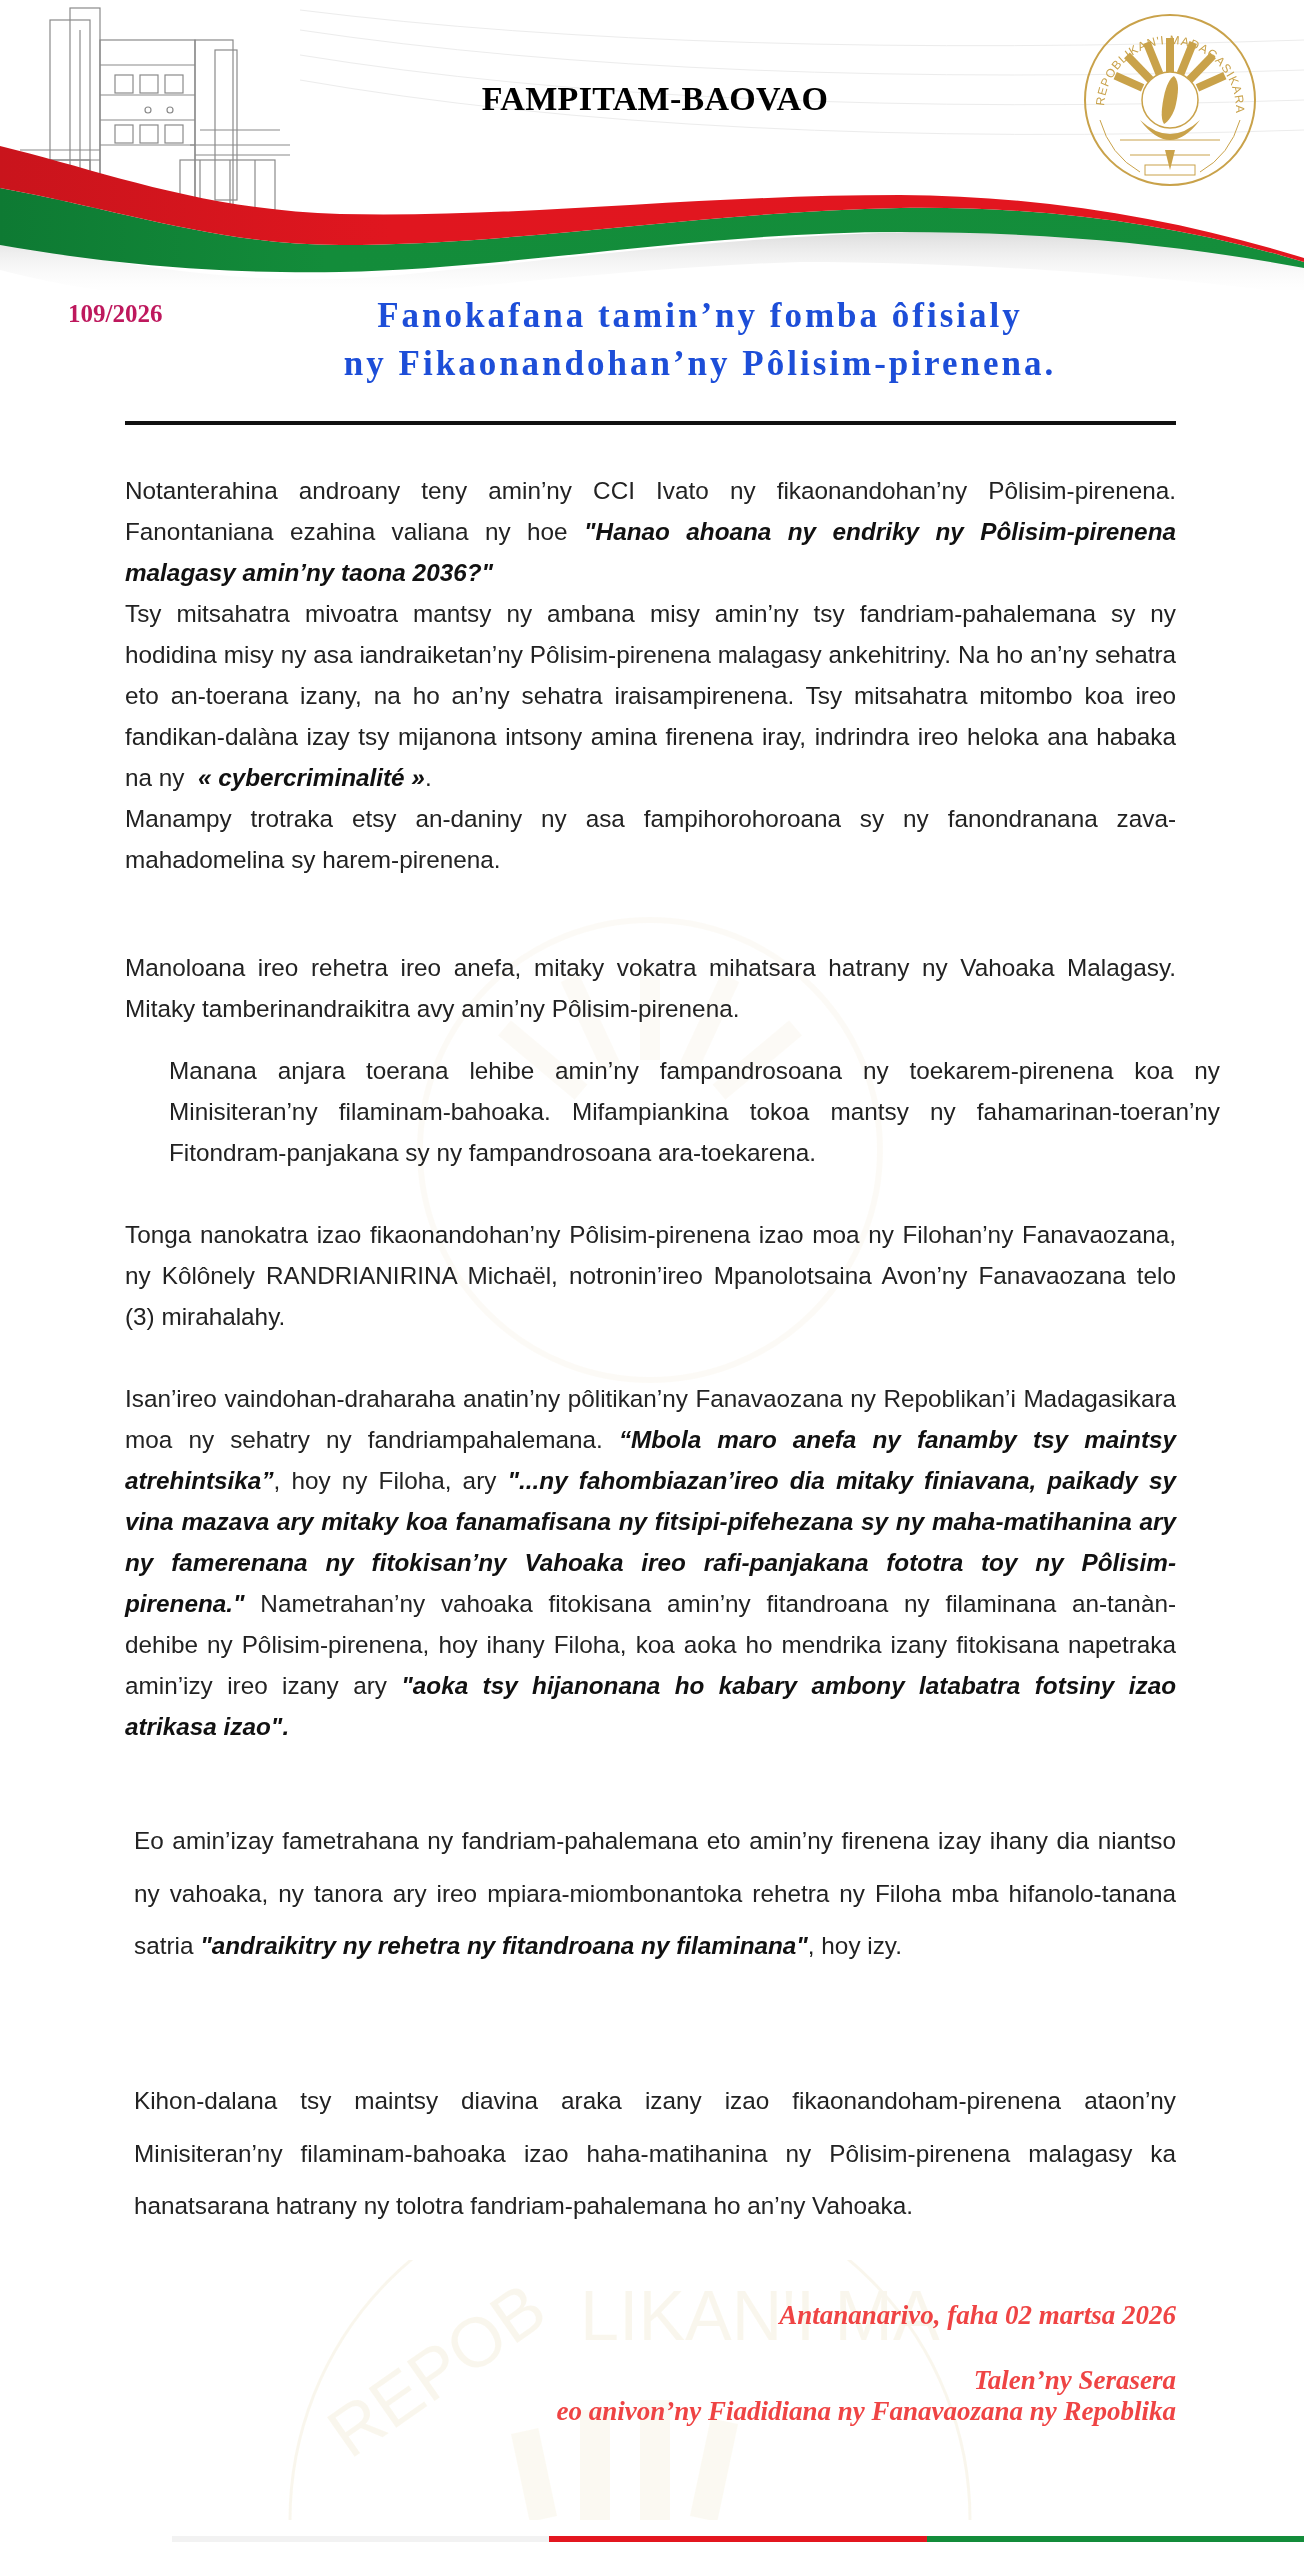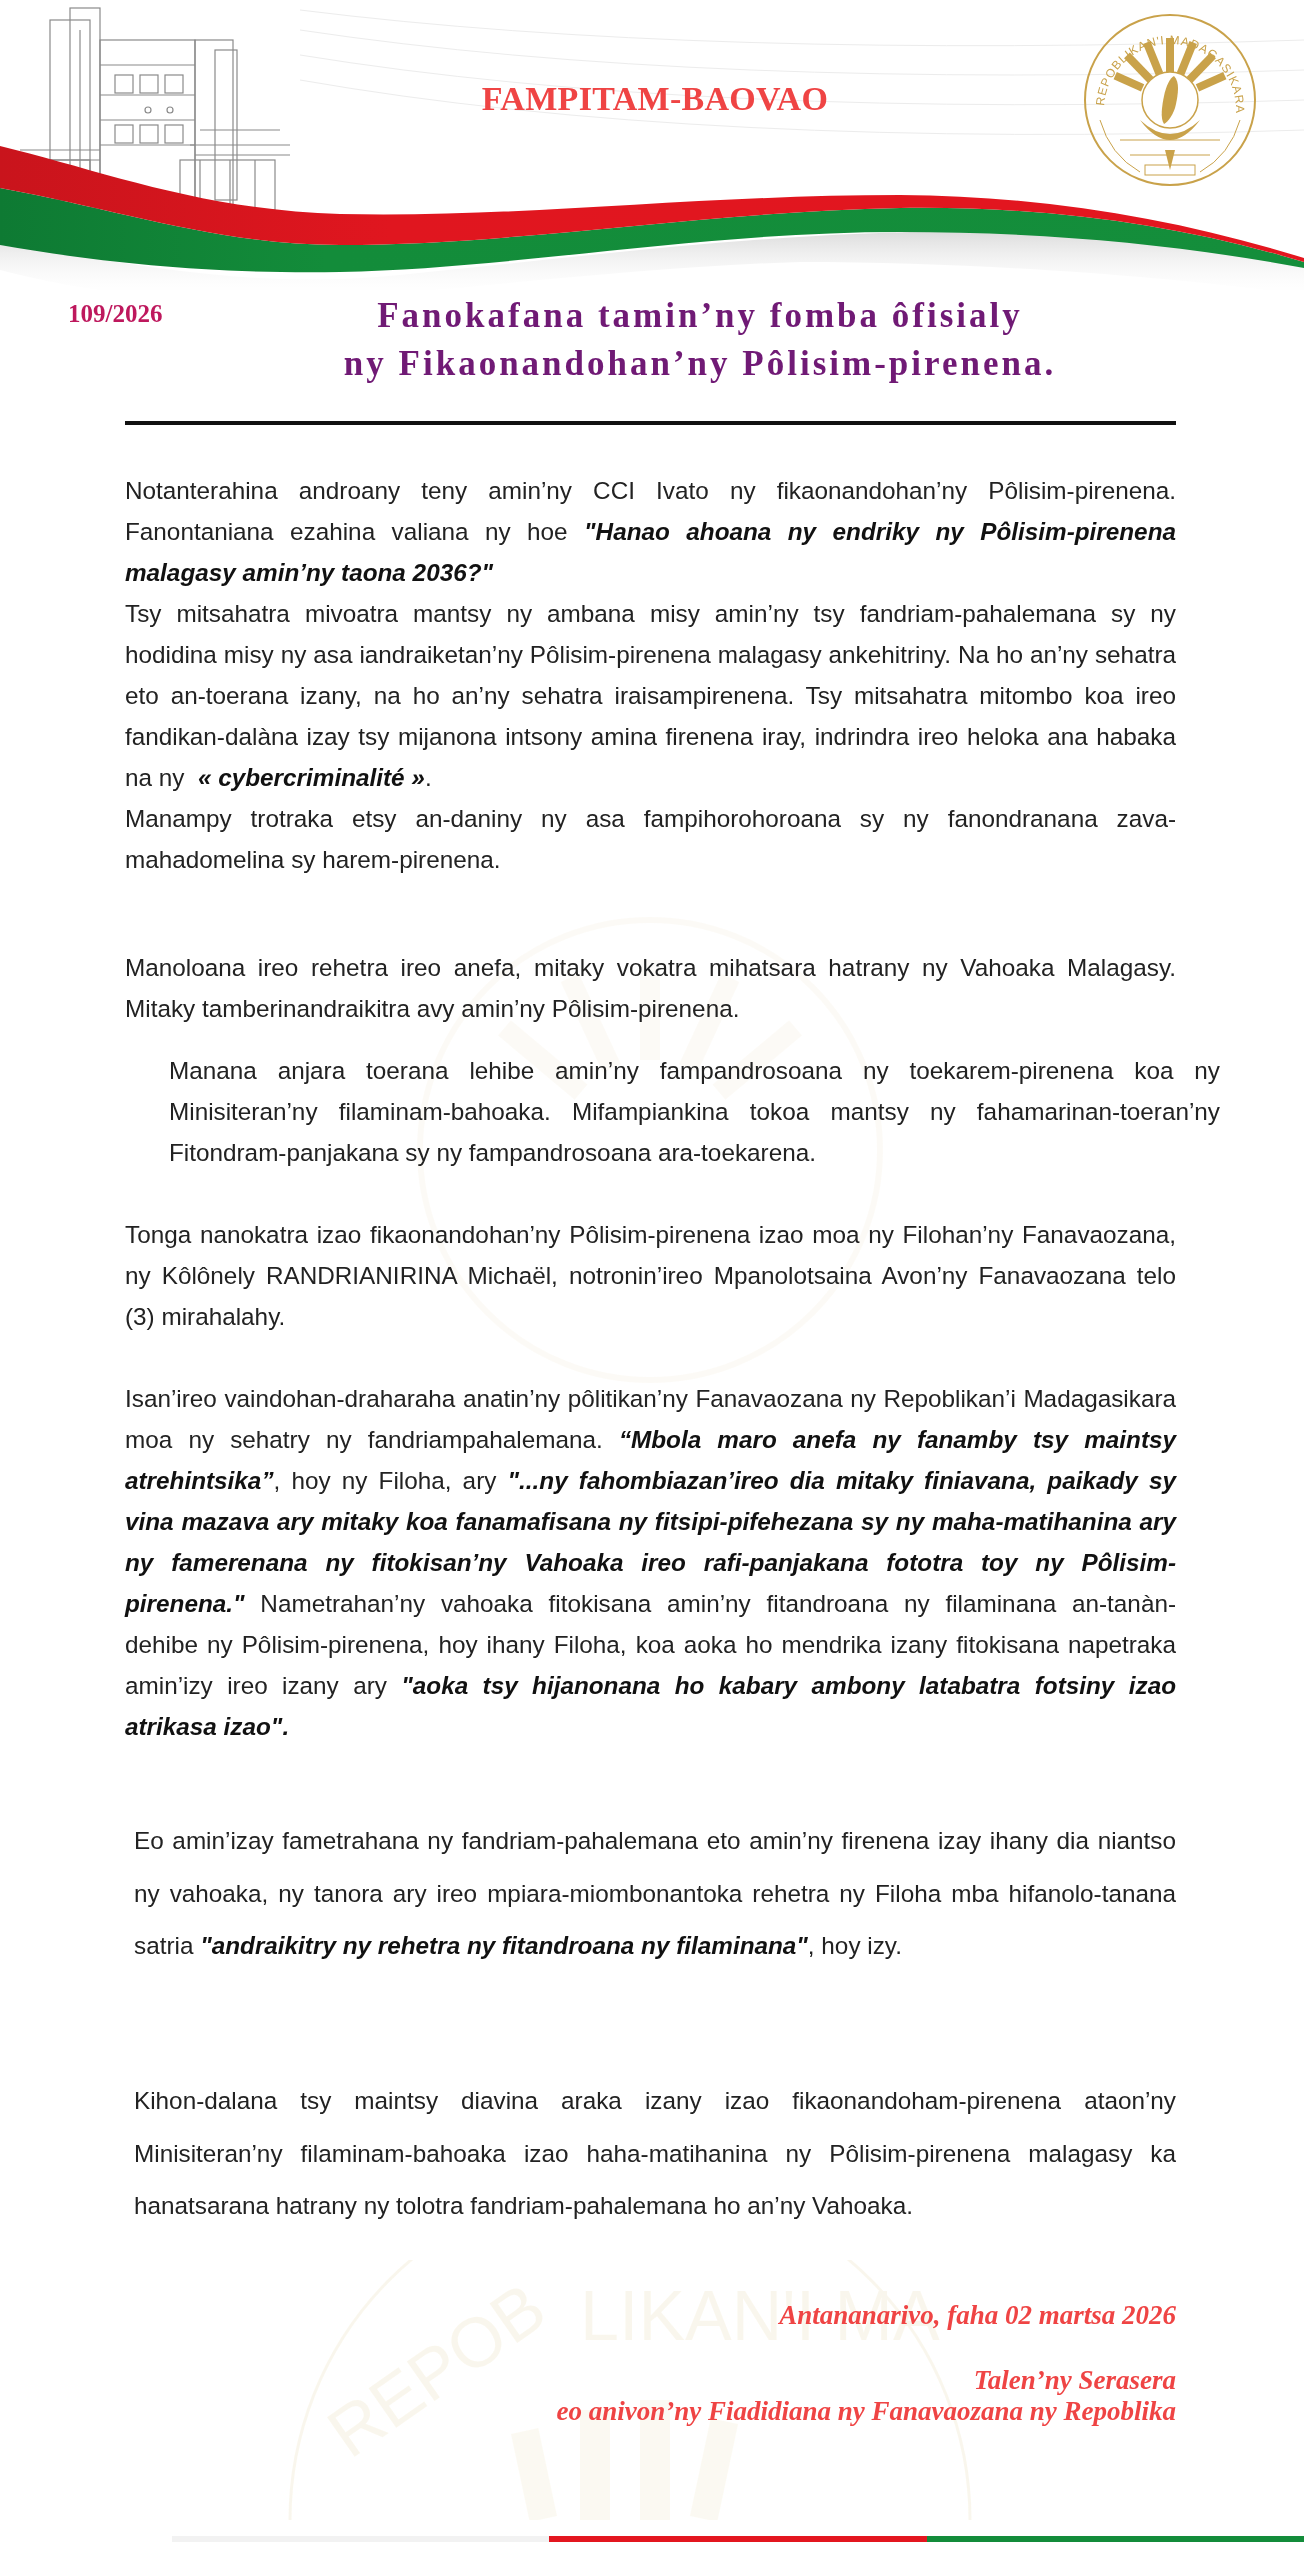--- a/index.html
+++ b/index.html
@@ -3,30 +3,30 @@
 <meta charset="utf-8">
 <style>
   html, body { margin:0; padding:0; background:#ffffff; }
   body { width:1304px; height:2560px; position:relative; overflow:hidden; }
   .page { position:absolute; left:0; top:0; width:1304px; height:2560px; background:#ffffff; }
 
   
   .header { position:absolute; left:0; top:0; width:1304px; height:290px; }
   .header svg { position:absolute; left:0; top:0; }
   .masthead-title { position:absolute; left:380px; top:80px; width:550px; text-align:center;
-    font-family:"Liberation Serif", serif; font-weight:bold; font-size:34px; color:#ef4444; letter-spacing:0.3px; }
+    font-family:"Liberation Serif", serif; font-weight:bold; font-size:34px; color:#000000; letter-spacing:0.3px; }
 
   
   .watermark { position:absolute; left:250px; top:2260px; opacity:0.13; }
   .watermark-mid { position:absolute; left:400px; top:900px; opacity:0.045; }
 
   .doc-number { position:absolute; left:68px; top:300px; font-family:"Liberation Serif", serif; font-weight:bold;
     font-size:25px; color:#be185d; }
   .doc-title { position:absolute; left:180px; top:292px; width:1040px; text-align:center;
-    font-family:"Liberation Serif", serif; font-weight:bold; font-size:35px; line-height:48px; color:#701a75; letter-spacing:3px; }
+    font-family:"Liberation Serif", serif; font-weight:bold; font-size:35px; line-height:48px; color:#1d4ed8; letter-spacing:3px; }
   .rule { position:absolute; left:125px; top:421px; width:1051px; height:4px; background:#111; }
 
   .body-text { position:absolute; left:125px; width:1051px; font-family:"Liberation Sans", sans-serif; font-size:24.3px;
     color:#222; text-align:justify; }
   .body-text p { margin:0; }
   .lh41 { line-height:41px; }
   .lh52 { line-height:52.5px; }
   .em { font-weight:bold; font-style:italic; color:#111; }
 
   .sig { position:absolute; right:128px; text-align:right; font-family:"Liberation Serif", serif;

